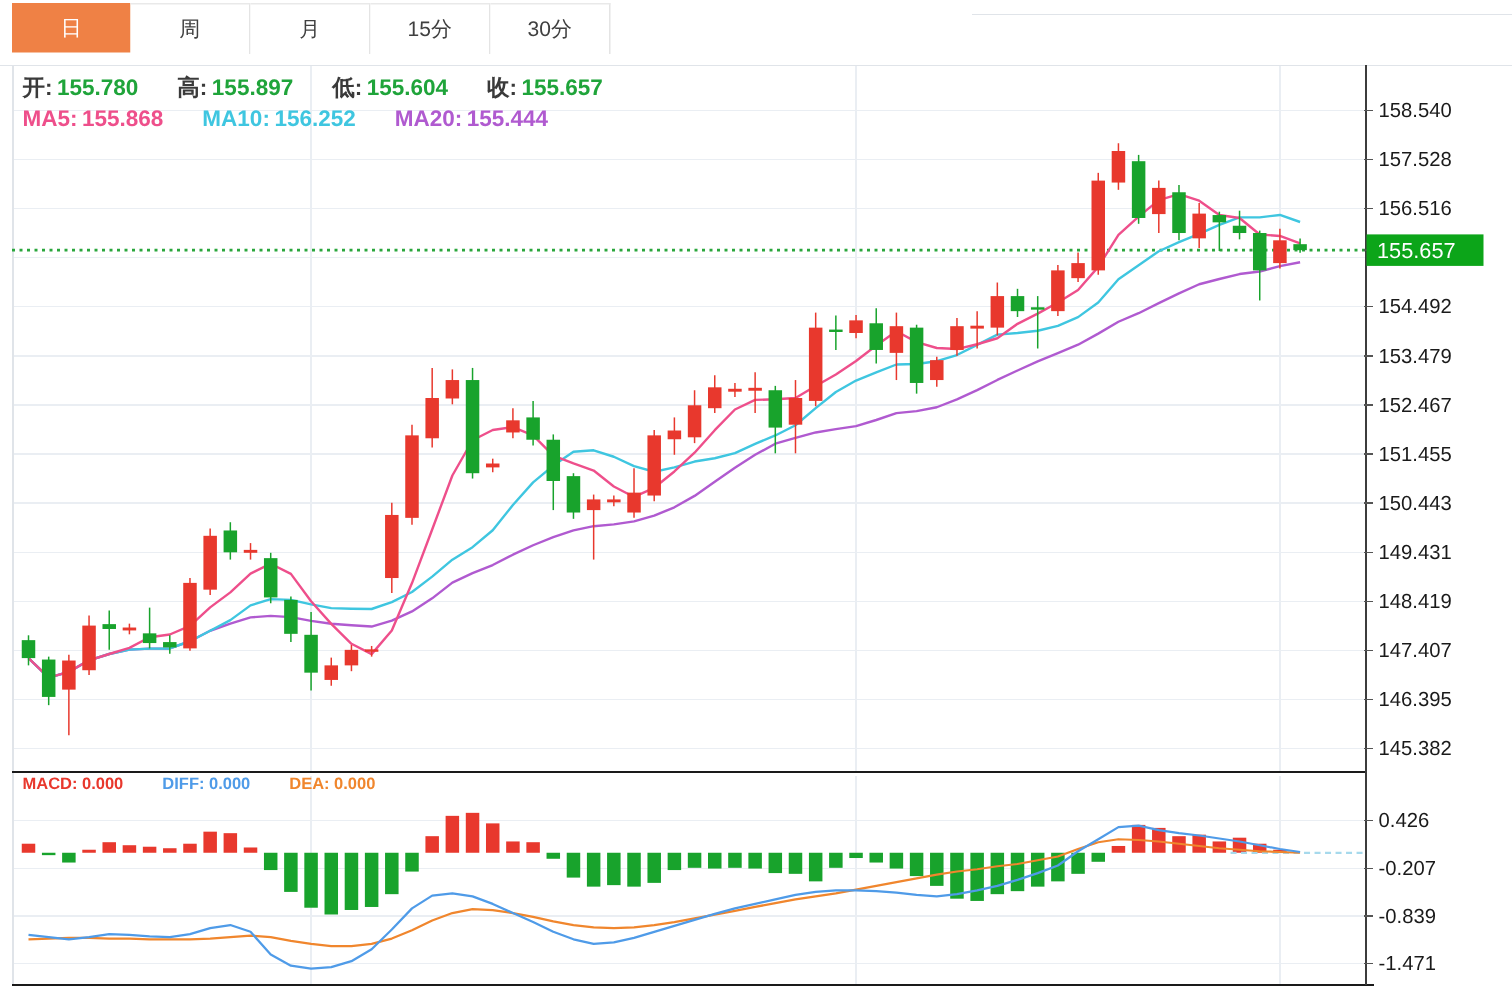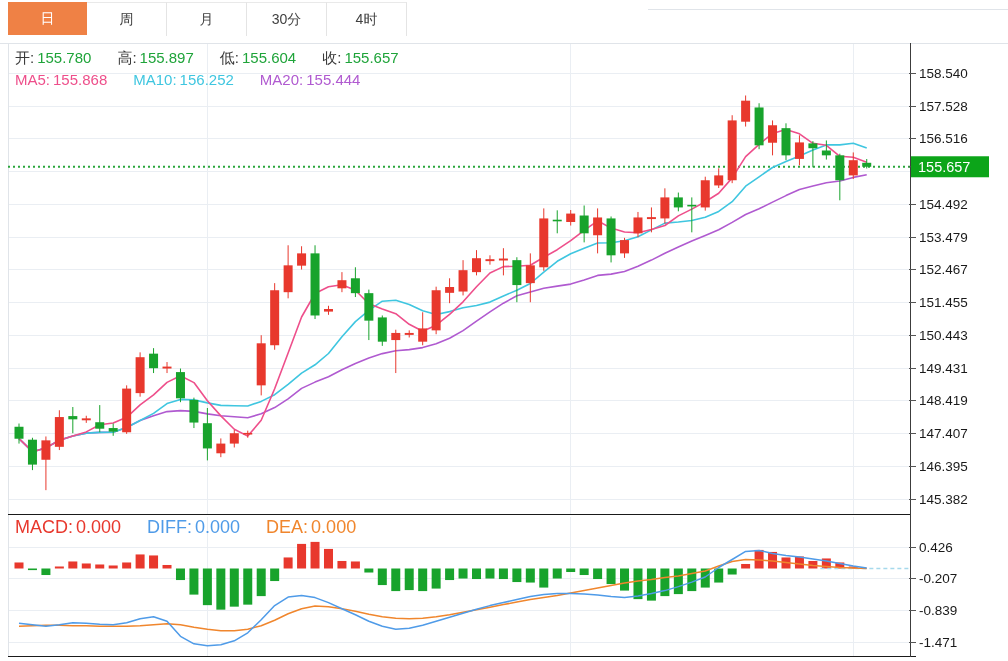--- a/index.html
+++ b/index.html
@@ -3,24 +3,24 @@
 <meta charset="utf-8">
 <style>
   html,body{margin:0;padding:0;background:#fff;}
   .stage{position:relative;width:1008px;height:661px;background:#fff;overflow:hidden;
          font-family:"Liberation Sans","DejaVu Sans",sans-serif;}
   #chart{position:absolute;left:0;top:0;}
   .tabbar{position:absolute;left:8px;top:2px;display:flex;z-index:3;}
   .tab{width:79px;height:33px;line-height:33px;text-align:center;font-size:14px;color:#404040;
        background:#fff;border-right:1px solid #e4e4e4;border-top:1px solid #e9e9e9;cursor:pointer;user-select:none;}
   .tab.active{background:#ef8145;color:#fff;border-top:none;border-right:none;}
-  .legend{position:absolute;left:15px;white-space:nowrap;z-index:2;font-size:15px;}
+  .legend{position:absolute;left:15px;white-space:nowrap;z-index:2;font-size:15px;font-weight:bold;}
   .legend.ohlc{top:49px;}
   .legend.ma{top:71px;text-align:center;}
-  .legend.macd{top:517px;font-size:18px;}
+  .legend.macd{top:517px;font-size:11px;}
   .lg-label{margin-right:3px;}
   .lg-value{margin-right:26px;}
 </style>
 </head>
 <body>
 
 <div class="stage">
   <svg id="chart" width="1008" height="661">
       <line x1="8" y1="73.5" x2="910" y2="73.5" stroke="#eaeef3" shape-rendering="crispEdges"></line>
       <line x1="8" y1="106.2382" x2="910" y2="106.2382" stroke="#eaeef3" shape-rendering="crispEdges"></line>
@@ -285,19 +285,19 @@
       <line x1="909" y1="642.3442" x2="915.5" y2="642.3442" stroke="#555" shape-rendering="crispEdges"></line>
       <text x="919" y="646.8442" font-size="13.5" fill="#1a1a1a">-1.471</text>
       <line x1="909" y1="166.7650499999994" x2="915.5" y2="166.7650499999994" stroke="#555"></line>
       <rect x="911" y="156.2650499999994" width="78" height="21" fill="#0ca519"></rect>
       <text x="918" y="171.7650499999994" font-size="14.5" fill="#ffffff">155.657</text>
     </svg>
   <div class="tabbar" id="tabbar">
       <div class="tab active">日</div>
       <div class="tab">周</div>
       <div class="tab">月</div>
+      <div class="tab">15分</div>
       <div class="tab">30分</div>
-      <div class="tab">4时</div>
     </div>
   <div class="legend ohlc" id="ohlc-legend"><span class="lg-label" style="color: rgb(58, 58, 58);">开:</span><span class="lg-value" style="color: rgb(31, 164, 58);">155.780</span><span class="lg-label" style="color: rgb(58, 58, 58);">高:</span><span class="lg-value" style="color: rgb(31, 164, 58);">155.897</span><span class="lg-label" style="color: rgb(58, 58, 58);">低:</span><span class="lg-value" style="color: rgb(31, 164, 58);">155.604</span><span class="lg-label" style="color: rgb(58, 58, 58);">收:</span><span class="lg-value" style="color: rgb(31, 164, 58);">155.657</span></div>
   <div class="legend ma" id="ma-legend"><span class="lg-label" style="color: rgb(238, 79, 139);">MA5:</span><span class="lg-value" style="color: rgb(238, 79, 139);">155.868</span><span class="lg-label" style="color: rgb(63, 198, 224);">MA10:</span><span class="lg-value" style="color: rgb(63, 198, 224);">156.252</span><span class="lg-label" style="color: rgb(176, 90, 208);">MA20:</span><span class="lg-value" style="color: rgb(176, 90, 208);">155.444</span></div>
   <div class="legend macd" id="macd-legend"><span class="lg-label" style="color: rgb(232, 56, 45);">MACD:</span><span class="lg-value" style="color: rgb(232, 56, 45);">0.000</span><span class="lg-label" style="color: rgb(79, 155, 232);">DIFF:</span><span class="lg-value" style="color: rgb(79, 155, 232);">0.000</span><span class="lg-label" style="color: rgb(240, 134, 45);">DEA:</span><span class="lg-value" style="color: rgb(240, 134, 45);">0.000</span></div>
 </div>
 
 </body></html>

